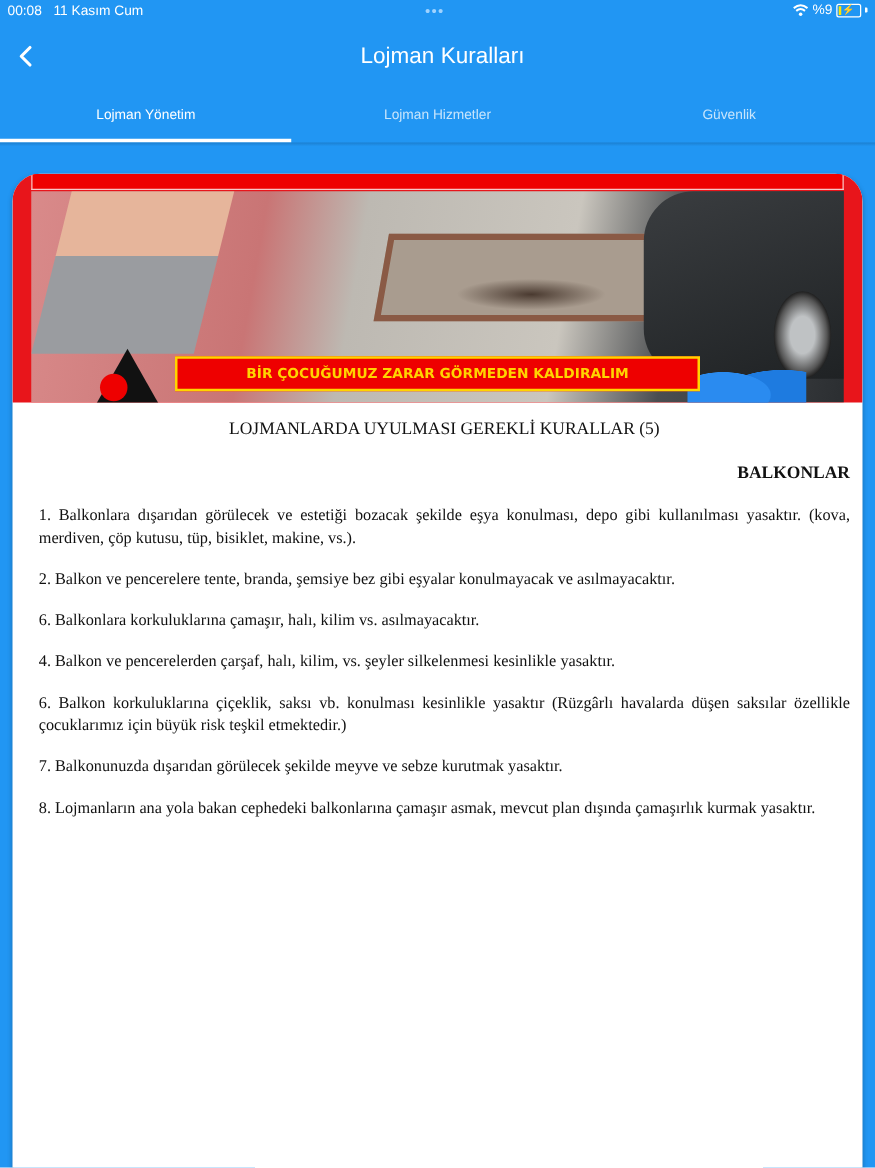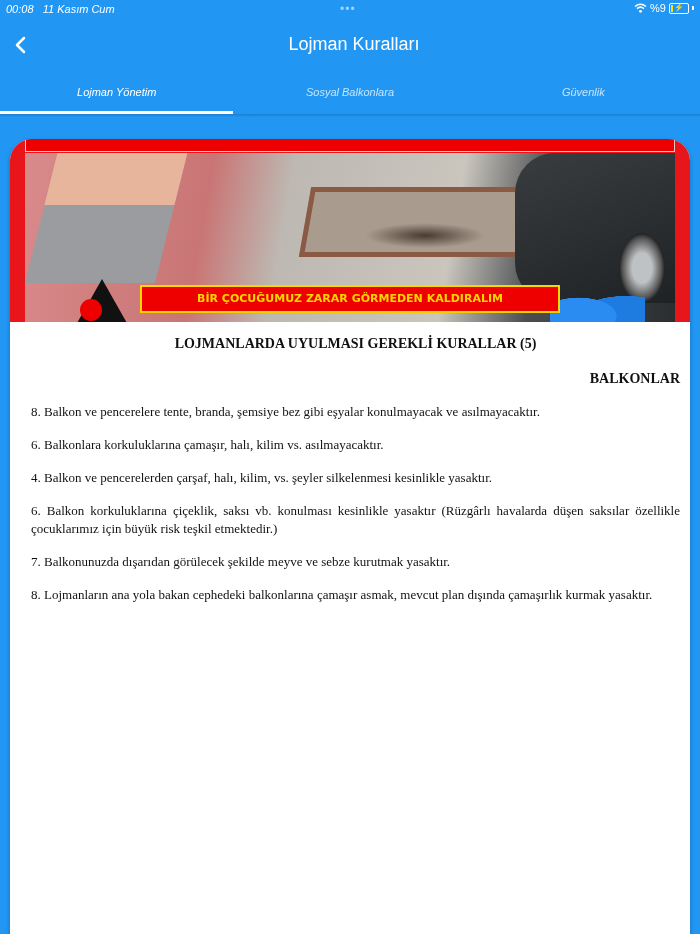--- a/index.html
+++ b/index.html
@@ -6,34 +6,34 @@
   body {
     width:700px; height:934px; overflow:hidden;
     background:#2196F3;
     font-family:"Liberation Sans", sans-serif;
     position:relative;
   }
   .status-bar {
     position:absolute; left:0; top:0; width:700px; height:20px;
     color:#fff; font-size:11px;
   }
-  .status-time { position:absolute; left:6px; top:3px;font-style:italic; }
+  .status-time { position:absolute; left:6px; top:3px; }
   .status-dots { position:absolute; left:340px; top:2px; color:#9fd3ff; font-size:12px; letter-spacing:1px; }
   .status-right { position:absolute; right:6px; top:2px; display:flex; align-items:center; gap:3px; }
   .battery { width:18px; height:9px; border:1px solid #fff; border-radius:2px; position:relative; display:flex; align-items:center; justify-content:center; }
   .battery .fill { position:absolute; left:1px; top:1px; width:2px; height:7px; background:#ffe600; }
   .battery .bolt { font-size:8px; color:#fff; line-height:1; }
   .battery-tip { width:2px; height:4px; background:#fff; border-radius:0 1px 1px 0; }
 
   .app-bar { position:absolute; left:0; top:20px; width:688px; height:50px; color:#fff;padding-left:20px; }
   .back-btn { position:absolute; left:10px; top:10px; width:24px; height:30px; cursor:pointer; }
   .title { position:absolute; left:0; right:0; top:14px; text-align:center; font-size:18px; }
 
   .tabs { position:absolute; left:0; top:72px; width:700px; height:42px; display:flex; }
-  .tab { flex:1; text-align:center; font-size:11px; color:rgba(255,255,255,0.75); padding-top:14px; position:relative; cursor:pointer;font-style:italic; }
+  .tab { flex:1; text-align:center; font-size:11px; color:rgba(255,255,255,0.75); padding-top:14px; position:relative; cursor:pointer; }
   .tab.active { color:#fff; }
   .tab.active::after { content:""; position:absolute; left:0; right:0; bottom:0; height:3px; background:#fff; }
   .tabs-shadow { position:absolute; left:0; top:114px; width:700px; height:3px; background:linear-gradient(#1b7fd0, #2196F3); }
 
   .card {
     position:absolute; left:10px; top:139px; width:680px; height:848px;
     background:#fff; border-radius:22px; overflow:hidden;
     box-shadow:0 2px 4px rgba(0,0,0,0.25);
   }
   .banner { position:relative; width:680px; height:183px; background:#e8151b; overflow:hidden; }
@@ -49,21 +49,21 @@
   .warn-tri-inner { position:absolute; left:70px; top:160px; width:22px; height:22px; border-radius:50%; background:#e00; }
   .blue-shape { position:absolute; right:45px; top:145px; width:95px; height:40px; background:radial-gradient(ellipse at 30% 80%, #2a8bf0 40%, rgba(42,139,240,0) 41%), radial-gradient(ellipse at 80% 70%, #1e7be0 40%, rgba(30,123,224,0) 41%); }
   .slogan {
     position:absolute; left:130px; top:146px; width:420px; height:28px;
     background:#ee0000; border:2px solid #ffd400; box-sizing:border-box;
     color:#ffd400; font-weight:bold; font-size:11px; text-align:center; line-height:24px;
     font-family:"DejaVu Sans", sans-serif;
   }
 
   .doc { padding:14px 10px 0 21px; font-family:"Liberation Serif", serif; color:#111; }
-  .doc-title { text-align:center; font-weight:bold; font-size:14px; margin:0 0 19px 0; }
+  .doc-title { text-align:center; font-weight:normal; font-size:14px; margin:0 0 19px 0; }
   .doc-subtitle { text-align:right; font-weight:bold; font-size:14px; margin:0 0 16px 0; }
   .rule { font-size:13px; line-height:18px; text-align:justify; margin:0 0 15px 0; padding-right:0; }
 </style>
 </head>
 <body>
 
 <div class="status-bar">
   <span class="status-time">
     <span>00:08</span>&nbsp;&nbsp;
     <span>11 Kasım Cum</span>
@@ -88,21 +88,21 @@
   <div class="back-btn">
     <svg width="24" height="30" viewBox="0 0 24 30">
       <path d="M14 8 L7 15 L14 22" stroke="#fff" stroke-width="2.5" fill="none" stroke-linecap="round" stroke-linejoin="round"></path>
     </svg>
   </div>
   <div class="title">Lojman Kuralları</div>
 </div>
 
 <div class="tabs">
   <div class="tab active">Lojman Yönetim</div>
-  <div class="tab">Sosyal Balkonlara</div>
+  <div class="tab">Lojman Hizmetler</div>
   <div class="tab">Güvenlik</div>
 </div>
 <div class="tabs-shadow"></div>
 
 <div class="card">
   <div class="banner">
     <div class="banner-top"></div>
     <div class="photo">
       <div class="wall"></div>
       <div class="manhole"></div>
@@ -112,20 +112,21 @@
     </div>
     <div class="warn-tri"></div>
     <div class="warn-tri-inner"></div>
     <div class="blue-shape"></div>
     <div class="slogan">BİR ÇOCUĞUMUZ ZARAR GÖRMEDEN KALDIRALIM</div>
   </div>
 
   <div class="doc">
     <p class="doc-title">LOJMANLARDA UYULMASI GEREKLİ KURALLAR (5)</p>
     <p class="doc-subtitle">BALKONLAR</p>
-    <p class="rule">8.   Balkon ve pencerelere tente, branda, şemsiye bez gibi eşyalar konulmayacak ve asılmayacaktır.</p>
+    <p class="rule">1.    Balkonlara dışarıdan görülecek ve estetiği bozacak şekilde eşya konulması, depo gibi kullanılması yasaktır. (kova, merdiven, çöp kutusu, tüp, bisiklet, makine, vs.).</p>
+    <p class="rule">2.   Balkon ve pencerelere tente, branda, şemsiye bez gibi eşyalar konulmayacak ve asılmayacaktır.</p>
     <p class="rule">6.   Balkonlara korkuluklarına çamaşır, halı, kilim vs. asılmayacaktır.</p>
     <p class="rule">4.   Balkon ve pencerelerden çarşaf, halı, kilim, vs. şeyler silkelenmesi kesinlikle yasaktır.</p>
     <p class="rule">6.    Balkon korkuluklarına çiçeklik, saksı vb. konulması kesinlikle yasaktır (Rüzgârlı havalarda düşen saksılar özellikle çocuklarımız için büyük risk teşkil etmektedir.)</p>
     <p class="rule">7.  Balkonunuzda dışarıdan görülecek şekilde meyve ve sebze kurutmak yasaktır.</p>
     <p class="rule">8.   Lojmanların ana yola bakan cephedeki balkonlarına çamaşır asmak, mevcut plan dışında çamaşırlık kurmak yasaktır.</p>
   </div>
 </div>
 
 </body></html>

